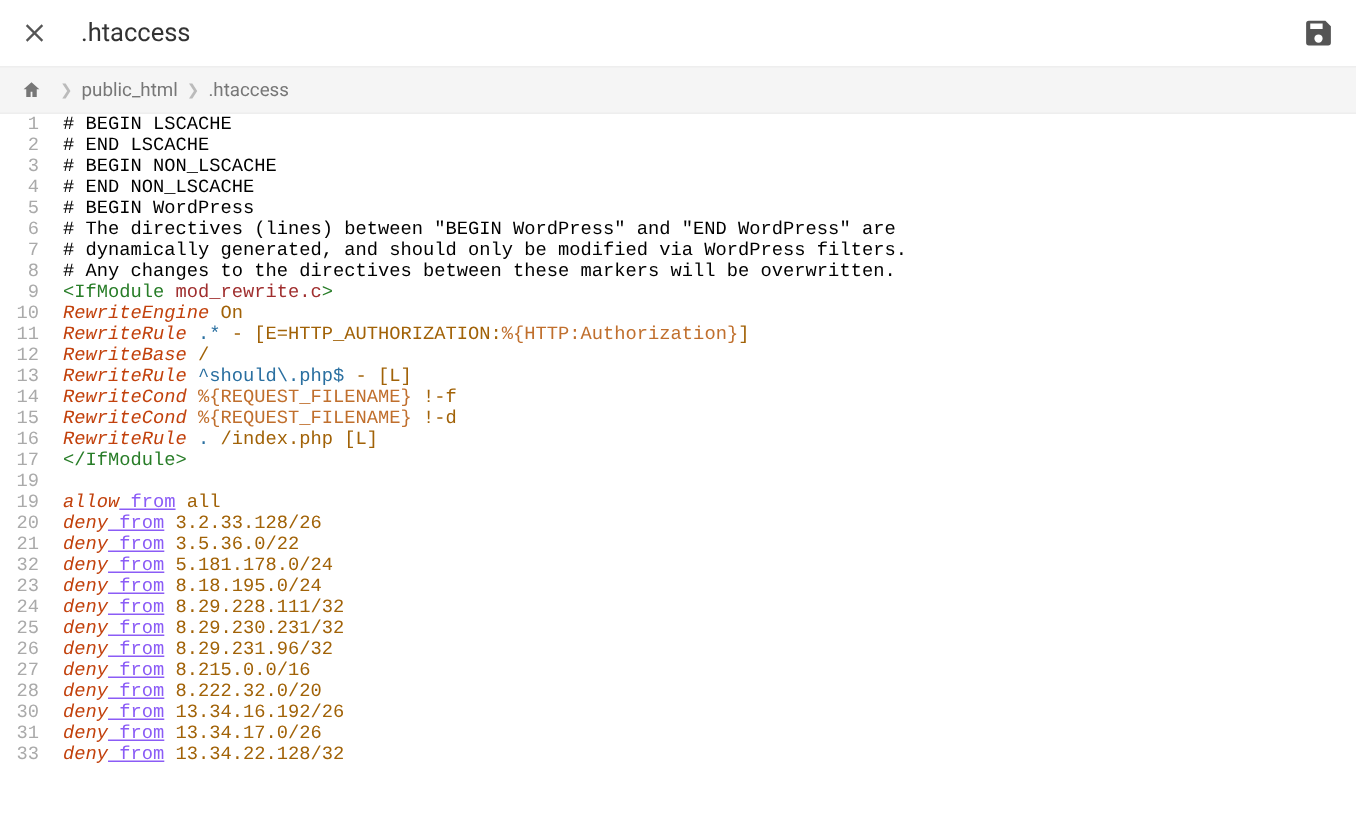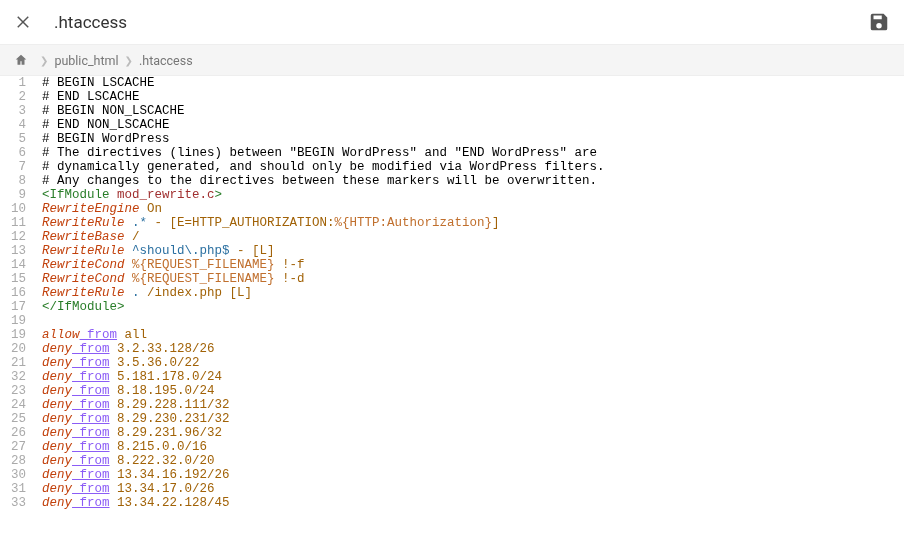--- a/index.html
+++ b/index.html
@@ -78,14 +78,14 @@
     <div class="line"><div class="gutter">21</div><div class="code"><span class="tok-purple">deny</span><span class="tok-teal"> from</span><span class="tok-grey"> 3.5.36.0/22</span></div></div>
     <div class="line"><div class="gutter">32</div><div class="code"><span class="tok-purple">deny</span><span class="tok-teal"> from</span><span class="tok-grey"> 5.181.178.0/24</span></div></div>
     <div class="line"><div class="gutter">23</div><div class="code"><span class="tok-purple">deny</span><span class="tok-teal"> from</span><span class="tok-grey"> 8.18.195.0/24</span></div></div>
     <div class="line"><div class="gutter">24</div><div class="code"><span class="tok-purple">deny</span><span class="tok-teal"> from</span><span class="tok-grey"> 8.29.228.111/32</span></div></div>
     <div class="line"><div class="gutter">25</div><div class="code"><span class="tok-purple">deny</span><span class="tok-teal"> from</span><span class="tok-grey"> 8.29.230.231/32</span></div></div>
     <div class="line"><div class="gutter">26</div><div class="code"><span class="tok-purple">deny</span><span class="tok-teal"> from</span><span class="tok-grey"> 8.29.231.96/32</span></div></div>
     <div class="line"><div class="gutter">27</div><div class="code"><span class="tok-purple">deny</span><span class="tok-teal"> from</span><span class="tok-grey"> 8.215.0.0/16</span></div></div>
     <div class="line"><div class="gutter">28</div><div class="code"><span class="tok-purple">deny</span><span class="tok-teal"> from</span><span class="tok-grey"> 8.222.32.0/20</span></div></div>
     <div class="line"><div class="gutter">30</div><div class="code"><span class="tok-purple">deny</span><span class="tok-teal"> from</span><span class="tok-grey"> 13.34.16.192/26</span></div></div>
     <div class="line"><div class="gutter">31</div><div class="code"><span class="tok-purple">deny</span><span class="tok-teal"> from</span><span class="tok-grey"> 13.34.17.0/26</span></div></div>
-    <div class="line"><div class="gutter">33</div><div class="code"><span class="tok-purple">deny</span><span class="tok-teal"> from</span><span class="tok-grey"> 13.34.22.128/45</span></div></div>
+    <div class="line"><div class="gutter">33</div><div class="code"><span class="tok-purple">deny</span><span class="tok-teal"> from</span><span class="tok-grey"> 13.34.22.128/32</span></div></div>
   </div>
 
 </body></html>

